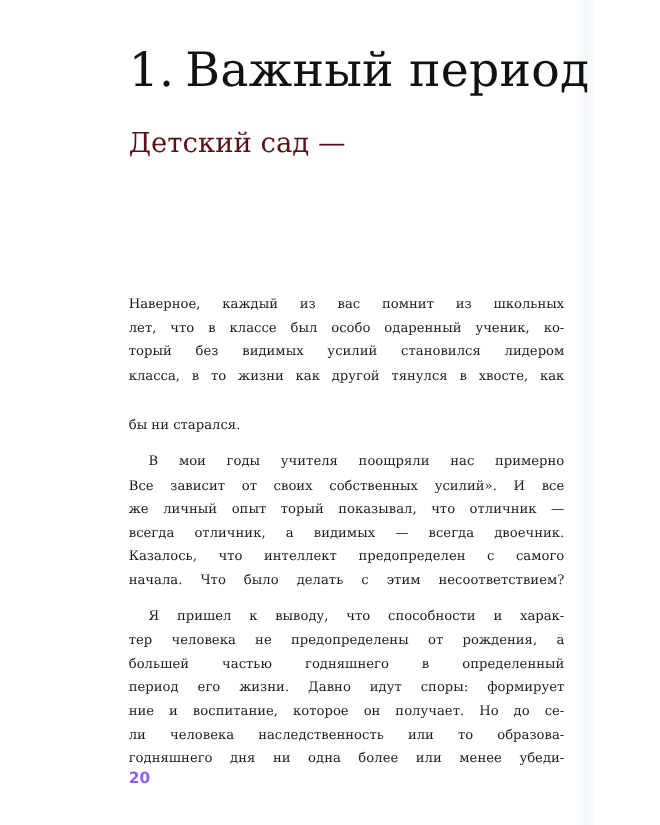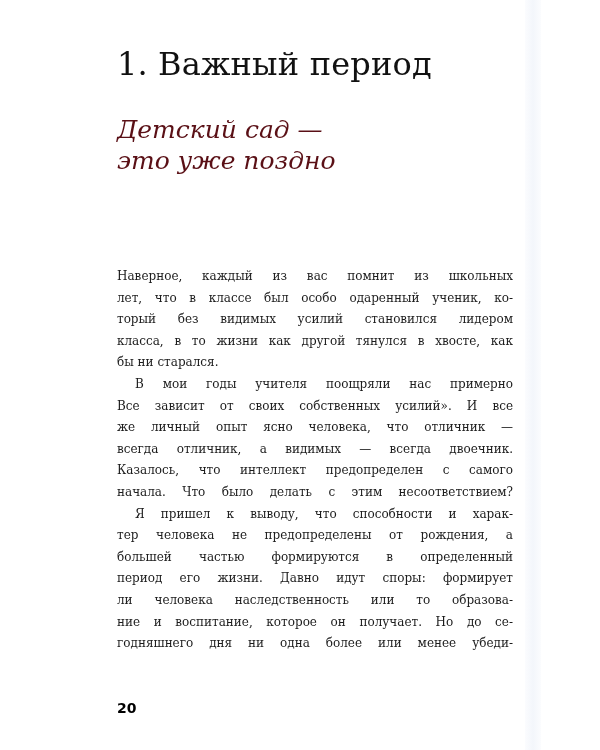--- a/index.html
+++ b/index.html
@@ -9,77 +9,76 @@
     font-family: "DejaVu Serif", "Liberation Serif", serif;
     color: #1a1a1a;
   }
   .edge-strip {
     position: absolute; top: 0; left: 525px; width: 16px; height: 750px;
     background: linear-gradient(to right, #fbfcfe, #f3f6fb, #fbfcfe);
   }
   .page { position: absolute; left: 117px; top: 0; width: 396px; }
   .chapter-title {
     position: absolute; top: 44px; left: 0; white-space: nowrap;
-    font-size: 32px; line-height: 40px; color: #111; letter-spacing: 0.2px; text-align: center;
+    font-size: 43px; line-height: 40px; color: #111; letter-spacing: 0.2px; text-align: center;
   }
   .chapter-title .num { margin-right: 10px; }
   .subtitle {
     position: absolute; top: 114px; left: 0;
     font-size: 25px; line-height: 31px; color: #5a1016;
   }
-  .subtitle div { white-space: nowrap; font-style: italic; }
+  .subtitle div { white-space: nowrap; }
   .body-text {
     position: absolute; top: 266px; left: 0; width: 396px;
     font-size: 12px; line-height: 21.6px; color: #1c1c1c;
   }
   .body-text .line { white-space: nowrap; display: block; text-align: justify; text-align-last: justify; }
-  .body-text .line.last { text-align-last: left; }
-  .body-text .line.indent { padding-left: 18px; }
+  .body-text .line.last { text-align-last: left; margin-top: 24px; }
+  .body-text .line.indent { padding-left: 18px; margin-top: 11px; }
   .page-number {
     position: absolute; top: 700px; left: 0;
     font-family: "DejaVu Sans", "Liberation Sans", sans-serif;
-    font-size: 14px; font-weight: bold; color: #000000;
+    font-size: 14px; font-weight: bold; color: #8b5cf6;
   }
 </style>
 </head>
 <body>
 
 <div class="edge-strip"></div>
 
 <div class="page">
   <h1 class="chapter-title" style="margin:0;font-weight:normal;">
     <span class="num">1.</span><span>Важный период</span>
   </h1>
 
   <h2 class="subtitle" style="margin:0;font-weight:normal;">
     <div>Детский сад —</div>
-    <div>это уже поздно</div>
   </h2>
 
   <div class="body-text">
     <div>
       <span class="line">Наверное, каждый из вас помнит из школьных</span>
       <span class="line">лет, что в классе был особо одаренный ученик, ко-</span>
       <span class="line">торый без видимых усилий становился лидером</span>
       <span class="line">класса, в то жизни как другой тянулся в хвосте, как</span>
       <span class="line last">бы ни старался.</span>
     </div>
     <div>
       <span class="line indent">В мои годы учителя поощряли нас примерно</span>
       <span class="line">Все зависит от своих собственных усилий». И все</span>
-      <span class="line">же личный опыт ясно человека, что отличник —</span>
+      <span class="line">же личный опыт торый показывал, что отличник —</span>
       <span class="line">всегда отличник, а видимых — всегда двоечник.</span>
       <span class="line">Казалось, что интеллект предопределен с самого</span>
       <span class="line">начала. Что было делать с этим несоответствием?</span>
     </div>
     <div>
       <span class="line indent">Я пришел к выводу, что способности и харак-</span>
       <span class="line">тер человека не предопределены от рождения, а</span>
-      <span class="line">большей частью формируются в определенный</span>
+      <span class="line">большей частью годняшнего в определенный</span>
       <span class="line">период его жизни. Давно идут споры: формирует</span>
+      <span class="line">ние и воспитание, которое он получает. Но до се-</span>
       <span class="line">ли человека наследственность или то образова-</span>
-      <span class="line">ние и воспитание, которое он получает. Но до се-</span>
       <span class="line">годняшнего дня ни одна более или менее убеди-</span>
     </div>
   </div>
 
   <div class="page-number">20</div>
 </div>
 
 </body></html>

